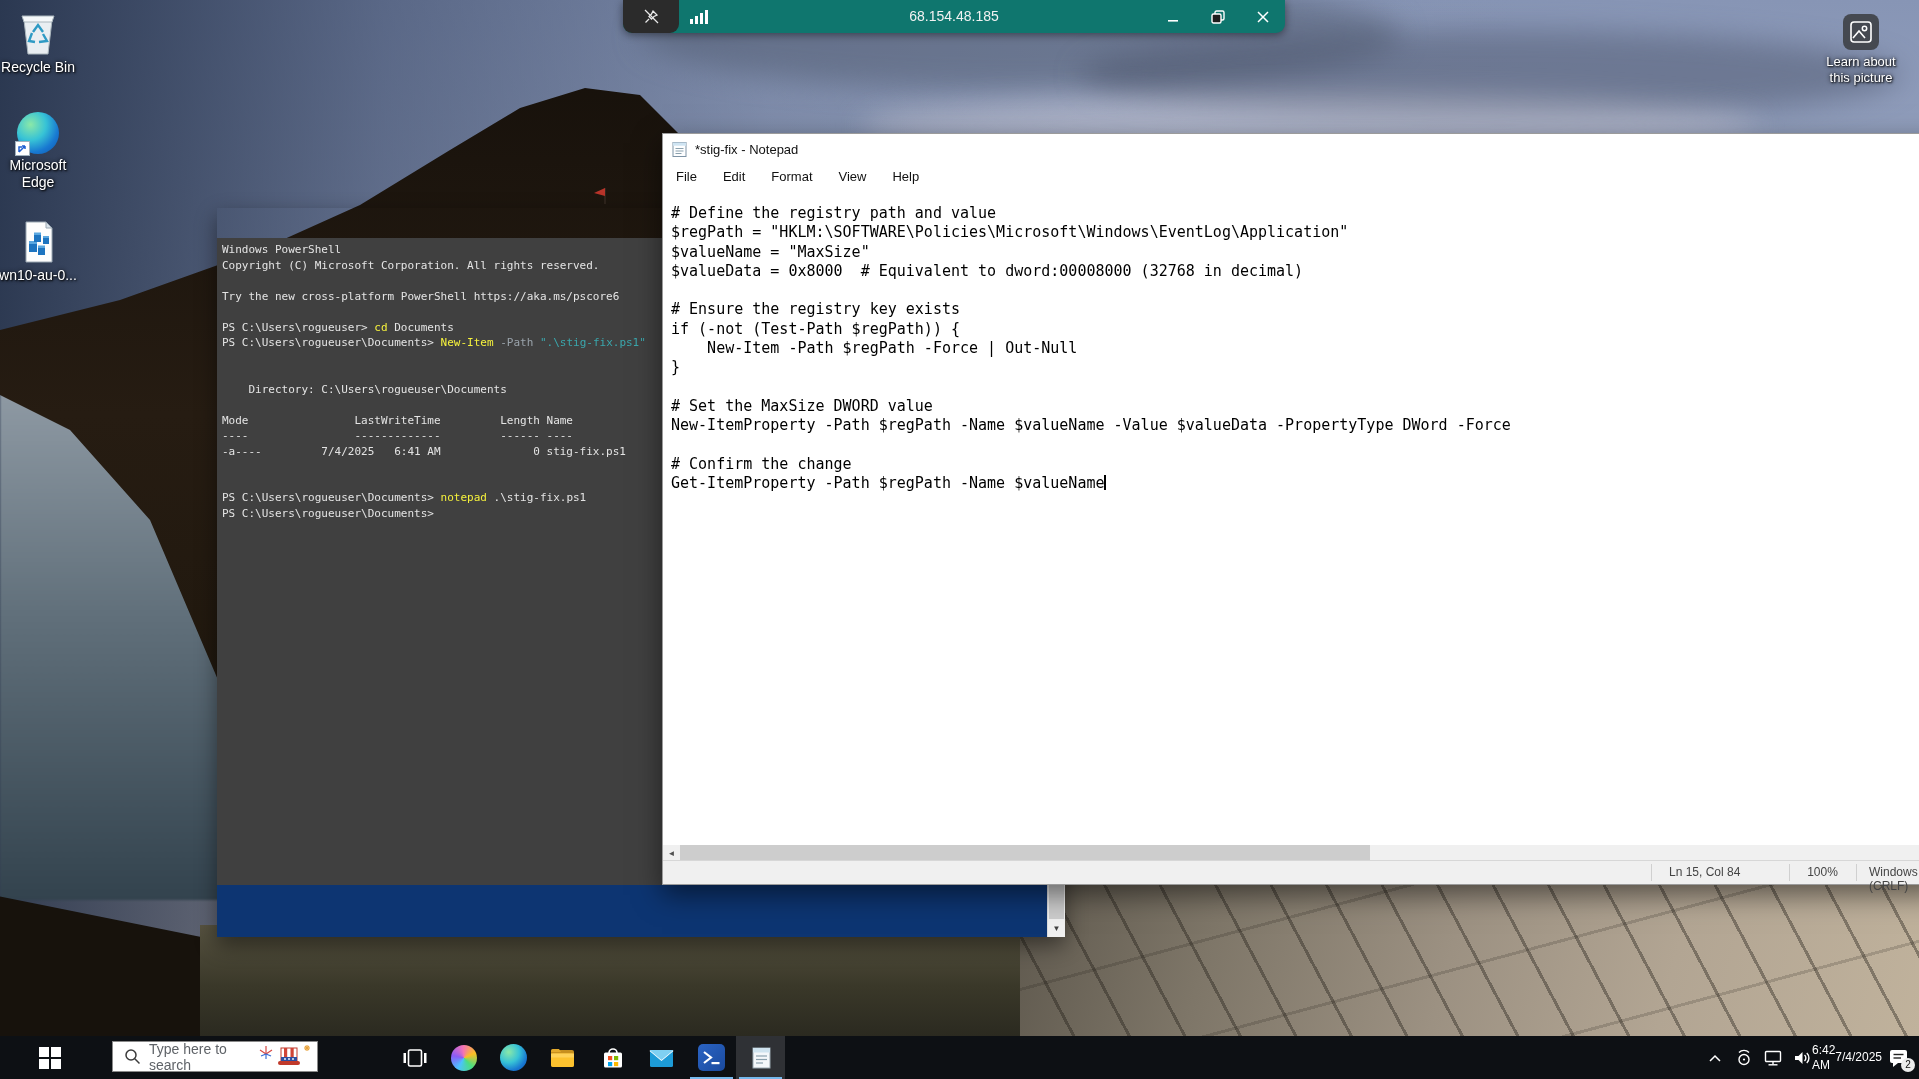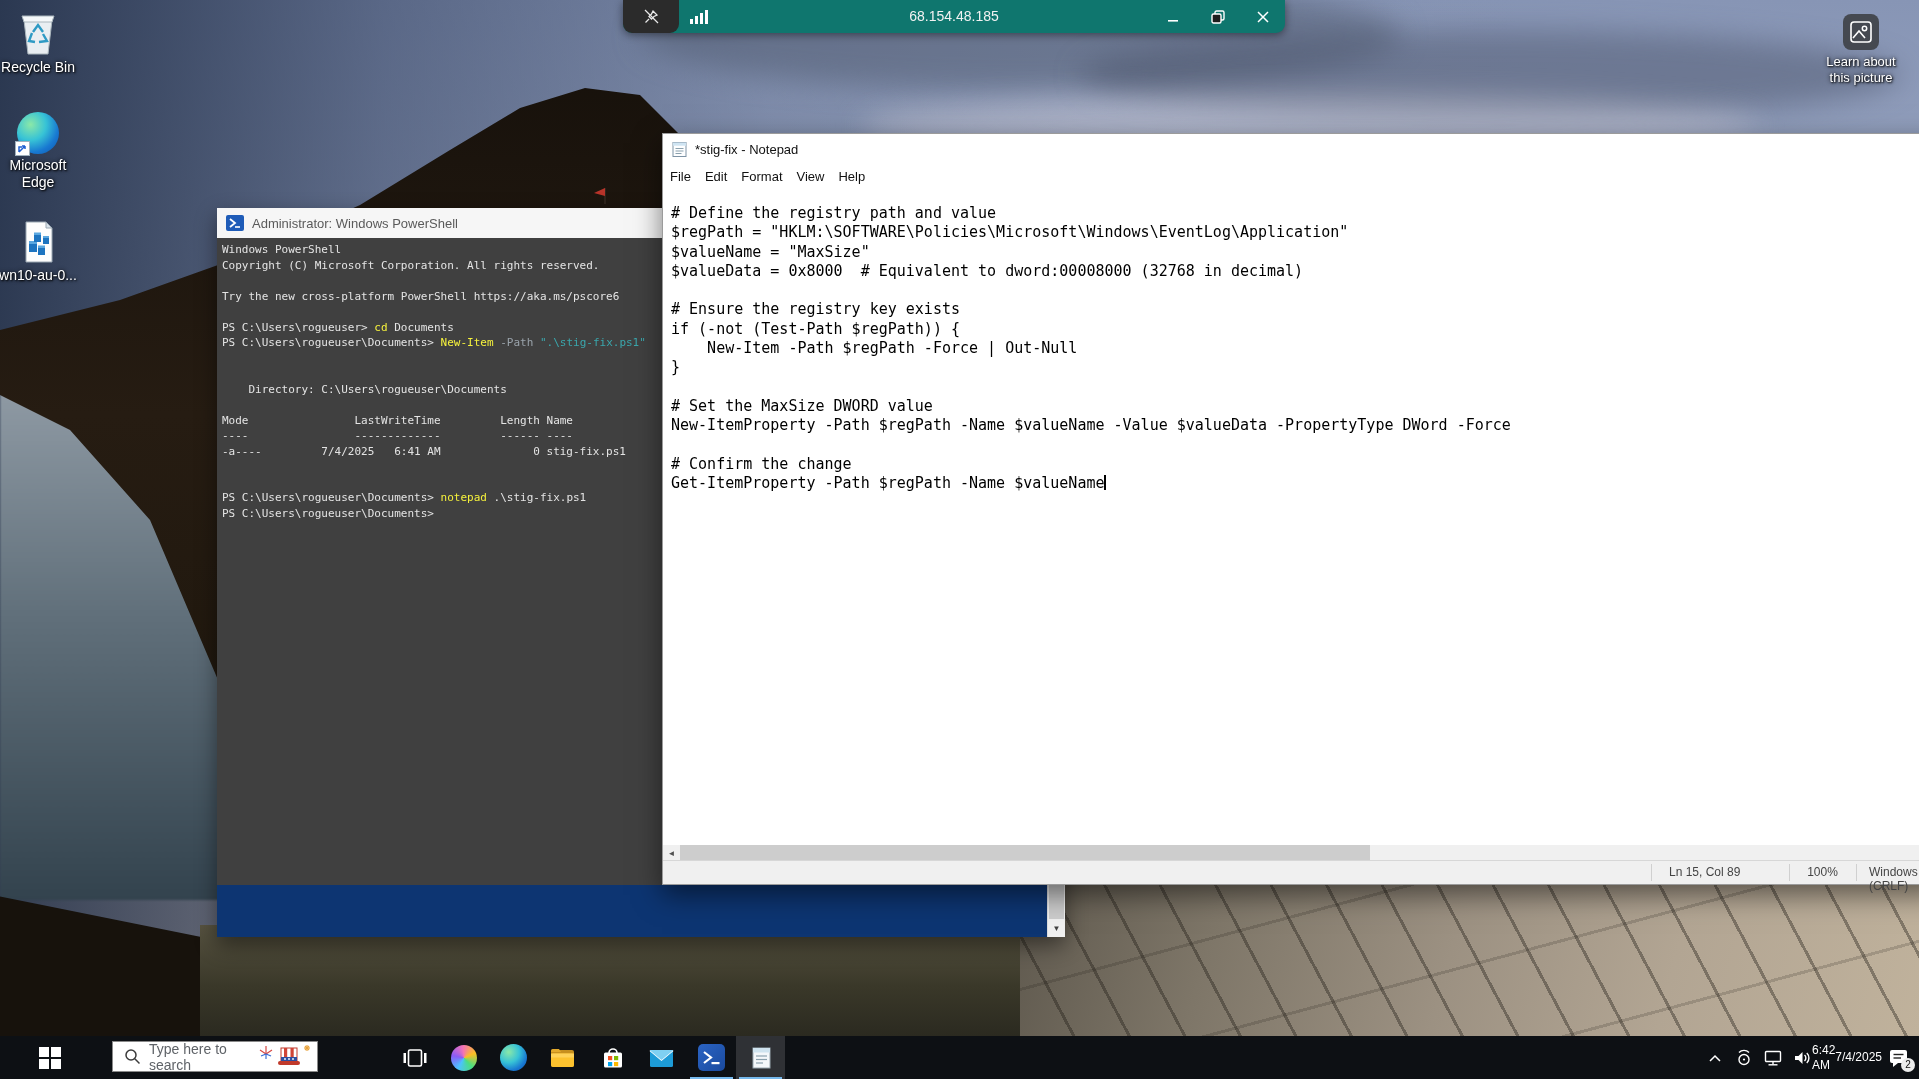--- a/index.html
+++ b/index.html
@@ -65,21 +65,21 @@
   .ps-scroll{position:absolute;right:0;top:0;width:17px;bottom:0;background:#f0f0f0;border-left:1px solid #dcdcdc;}
   .ps-thumb{position:absolute;left:1px;right:1px;bottom:18px;height:110px;background:#cdcdcd;}
   .ps-down{position:absolute;left:0;right:0;bottom:0;height:17px;background:#f0f0f0;
     display:flex;align-items:center;justify-content:center;font-size:8px;color:#404040;}
   
   .np-win{left:662px;top:133px;width:1280px;height:752px;z-index:20;background:#fff;
     border:1px solid #9b9b9b;box-sizing:border-box;box-shadow:0 10px 26px rgba(0,0,0,.5);}
   .np-title{position:absolute;left:0;top:0;right:0;height:31px;background:#fff;display:flex;align-items:center;}
   .np-title .t{font-size:13px;color:#111;margin-left:7px;}
   .np-menu{position:absolute;left:0;top:31px;right:0;height:22px;background:#fff;display:flex;align-items:center;}
-  .np-menu .mi{font-size:13px;color:#111;padding:0 7px;}
+  .np-menu .mi{font-size:13px;color:#111;padding:0 13px;}
   .np-text{position:absolute;left:0;top:53px;right:0;bottom:39px;background:#fff;overflow:hidden;cursor:text;}
   #np-pre{position:absolute;left:8px;top:2px;font-family:"DejaVu Sans Mono",monospace;
     font-size:15px;line-height:19.3px;color:#000;white-space:pre;}
   .caret{display:inline-block;width:1.5px;height:15px;background:#000;vertical-align:-2px;}
   .np-hscroll{position:absolute;left:0;right:0;bottom:23px;height:16px;background:#f0f0f0;}
   .np-harrow{position:absolute;left:0;top:0;width:17px;height:16px;display:flex;align-items:center;justify-content:center;
     font-size:8px;color:#505050;}
   .np-hthumb{position:absolute;left:17px;top:0;height:16px;width:690px;background:#cdcdcd;}
   .np-status{position:absolute;left:0;right:0;bottom:0;height:23px;background:#f0f0f0;border-top:1px solid #d7d7d7;
     font-size:12px;color:#444;}
@@ -205,28 +205,20 @@
       </svg>
     </div>
     <div class="rdp-btn" style="right:0;">
       <svg width="12" height="12" viewBox="0 0 12 12">
         <path d="M1,1 L11,11 M11,1 L1,11" stroke="#fff" stroke-width="1.5"></path>
       </svg>
     </div>
   </div>
 
   <div class="win ps-win">
-    <div class="ps-title">
-      <svg width="18" height="18" viewBox="0 0 18 18" style="margin-left:9px;">
-        <rect x="0" y="1" width="18" height="16" rx="2" fill="#1f5cb8"></rect>
-        <path d="M4,5 L9,9 L4,13" stroke="#fff" stroke-width="1.8" fill="none"></path>
-        <rect x="9" y="12.2" width="5" height="1.6" fill="#fff"></rect>
-      </svg>
-      <span class="t">Administrator: Windows PowerShell</span>
-    </div>
     <div class="ps-body">
       <div class="ps-strip"></div>
       <div id="ps-lines"><div>Windows PowerShell</div><div>Copyright (C) Microsoft Corporation. All rights reserved.</div><div>&nbsp;</div><div>Try the new cross-platform PowerShell https://aka.ms/pscore6</div><div>&nbsp;</div><div><span>PS C:\Users\rogueuser&gt; </span><span class="c-cmd">cd</span><span> Documents</span></div><div><span>PS C:\Users\rogueuser\Documents&gt; </span><span class="c-cmd">New-Item</span><span> </span><span class="c-param">-Path</span><span> </span><span class="c-str">".\stig-fix.ps1"</span></div><div>&nbsp;</div><div>&nbsp;</div><div>    Directory: C:\Users\rogueuser\Documents</div><div>&nbsp;</div><div>Mode                LastWriteTime         Length Name</div><div>----                -------------         ------ ----</div><div>-a----         7/4/2025   6:41 AM              0 stig-fix.ps1</div><div>&nbsp;</div><div>&nbsp;</div><div><span>PS C:\Users\rogueuser\Documents&gt; </span><span class="c-cmd">notepad</span><span> .\stig-fix.ps1</span></div><div>PS C:\Users\rogueuser\Documents&gt;</div></div>
       <div class="ps-scroll">
         <div class="ps-thumb"></div>
         <div class="ps-down">▼</div>
       </div>
     </div>
   </div>
 
@@ -264,21 +256,21 @@
 
 # Confirm the change
 Get-ItemProperty -Path $regPath -Name $valueName<span class="caret"></span></pre>
     </div>
     <div class="np-hscroll">
       <div class="np-harrow">◄</div>
       <div class="np-hthumb"></div>
     </div>
     <div class="np-status">
       <div class="np-sep" style="left:988px;"></div>
-      <div class="np-cell" style="left:1006px;">Ln 15, Col 89</div>
+      <div class="np-cell" style="left:1006px;">Ln 15, Col 84</div>
       <div class="np-sep" style="left:1126px;"></div>
       <div class="np-cell" style="left:1126px;width:67px;text-align:center;">100%</div>
       <div class="np-sep" style="left:1193px;"></div>
       <div class="np-cell" style="left:1206px;">Windows (CRLF)</div>
     </div>
   </div>
 
   <div class="taskbar">
     <div class="tb-start">
       <svg width="24" height="24" viewBox="0 0 24 24">

